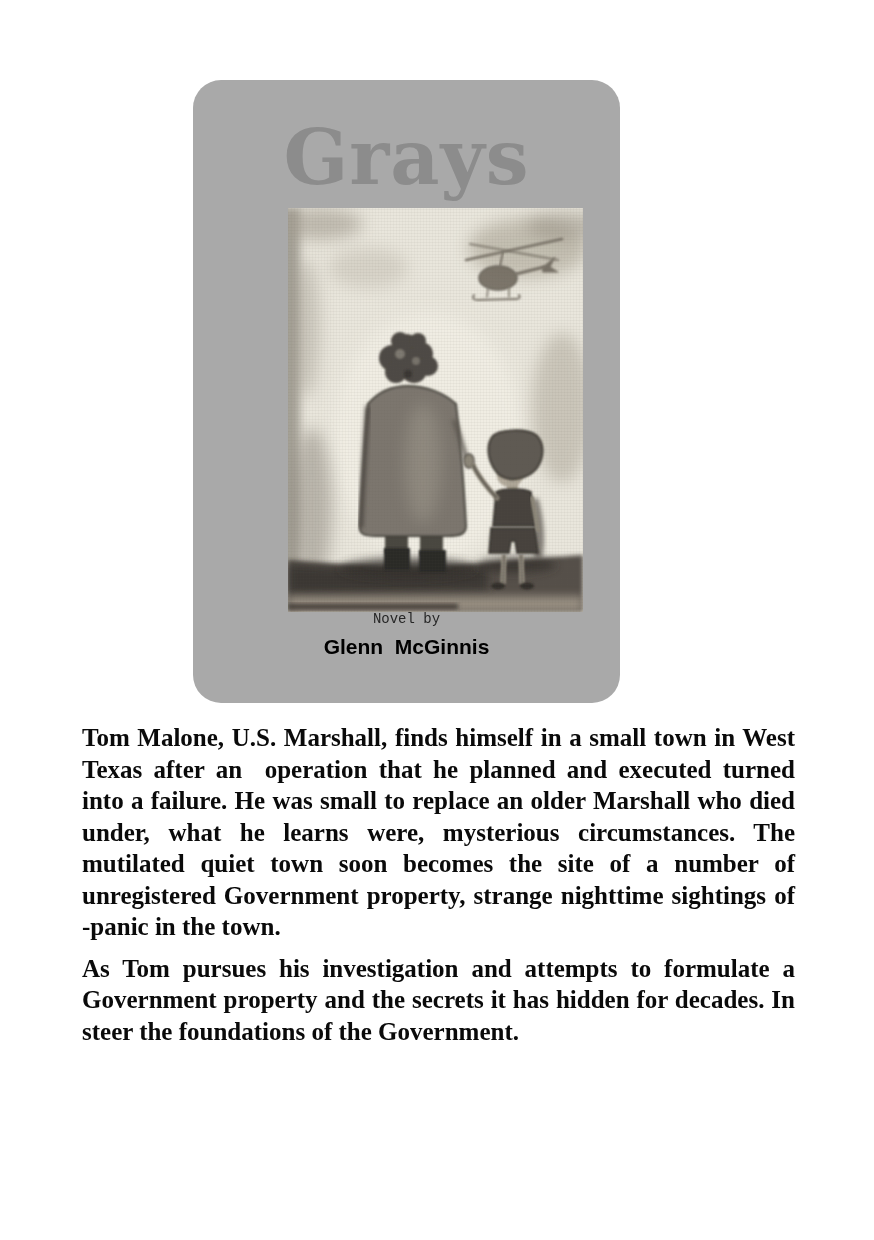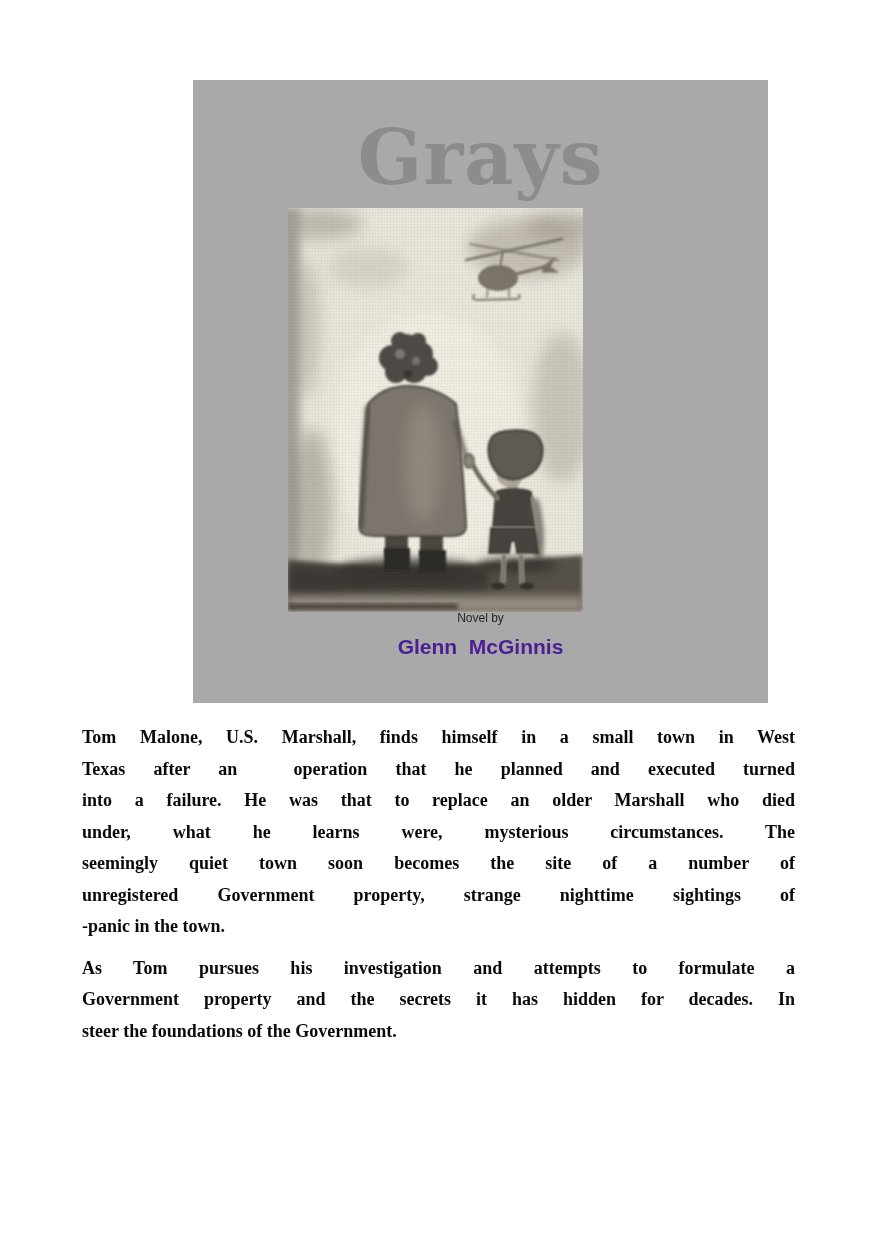--- a/index.html
+++ b/index.html
@@ -1,37 +1,37 @@
 <!DOCTYPE html>
 <html><head>
 <meta charset="utf-8">
 <style>
   html,body{margin:0;padding:0;background:#ffffff;}
   .page{position:relative;width:874px;height:1240px;background:#ffffff;overflow:hidden;
         font-family:"Liberation Serif", serif;}
 
   
-  .cover{position:absolute;left:193px;top:80px;width:575px;height:623px;background:#a9a9a9;}
+  .cover{position:absolute;left:193px;top:80px;width:427px;height:623px;background:#a9a9a9;border-radius:28px;}
   .cover-title{position:absolute;left:0;top:40px;width:100%;margin:0;text-align:center;
         font-family:"DejaVu Serif", serif;font-weight:bold;font-size:76px;line-height:1;
         color:#8c8c8c;letter-spacing:1px;}
   .illustration{position:absolute;left:95px;top:128px;width:295px;height:404px;margin:0;}
   .illustration svg{display:block;width:295px;height:404px;}
   .paper-texture{position:absolute;left:95px;top:128px;width:295px;height:404px;pointer-events:none;
         background:
           repeating-linear-gradient(0deg, rgba(90,85,75,.05) 0 1px, transparent 1px 3px),
           repeating-linear-gradient(90deg, rgba(90,85,75,.04) 0 1px, transparent 1px 3px);}
   .byline{position:absolute;left:0;top:531px;width:100%;text-align:center;
-        font-family:Liberation Sans, sans-serif;font-size:12px;color:#262626;}
+        font-family:Liberation Mono, monospace;font-size:14px;color:#262626;}
   .author{position:absolute;left:0;top:555px;width:100%;text-align:center;
-        font-family:"Liberation Sans", sans-serif;font-weight:bold;font-size:21px;color:#4c1d95;}
+        font-family:"Liberation Sans", sans-serif;font-weight:bold;font-size:21px;color:#000000;}
 
   
   .synopsis{position:absolute;left:82px;top:722px;width:713px;color:#0a0a0a;
-        font-weight:bold;font-size:18px;line-height:31.5px;}
+        font-weight:bold;font-size:25px;line-height:31.5px;}
   .para{margin:0 0 10px 0;}
   .jline{display:block;text-align:justify;text-align-last:justify;}
   .jline.end{text-align-last:left;}
 </style>
 </head>
 <body>
 
 <div class="page">
 
   <section class="cover">
@@ -137,23 +137,23 @@
     <div class="paper-texture"></div>
 
     <div class="byline">Novel by</div>
     <div class="author">Glenn &nbsp;McGinnis</div>
   </section>
 
   <section class="synopsis">
     <p class="para">
       <span class="jline">Tom Malone, U.S. Marshall, finds himself in a small town in West</span>
       <span class="jline">Texas after an &nbsp;operation that he planned and executed turned</span>
-      <span class="jline">into a failure. He was that to replace an older Marshall who died</span>
+      <span class="jline">into a failure. He was small to replace an older Marshall who died</span>
       <span class="jline">under, what he learns were, mysterious circumstances. The</span>
-      <span class="jline">seemingly quiet town soon becomes the site of a number of</span>
+      <span class="jline">mutilated quiet town soon becomes the site of a number of</span>
       <span class="jline">unregistered Government property, strange nighttime sightings of</span>
       <span class="jline end">-panic in the town.</span>
     </p>
     <p class="para">
       <span class="jline">As Tom pursues his investigation and attempts to formulate a</span>
       <span class="jline">Government property and the secrets it has hidden for decades. In</span>
       <span class="jline end">steer the foundations of the Government.</span>
     </p>
   </section>
 

